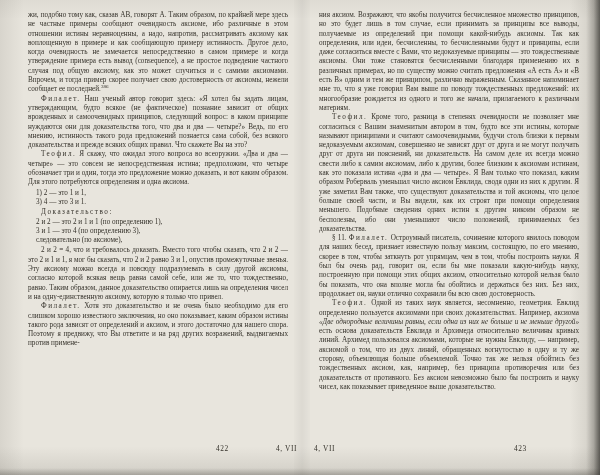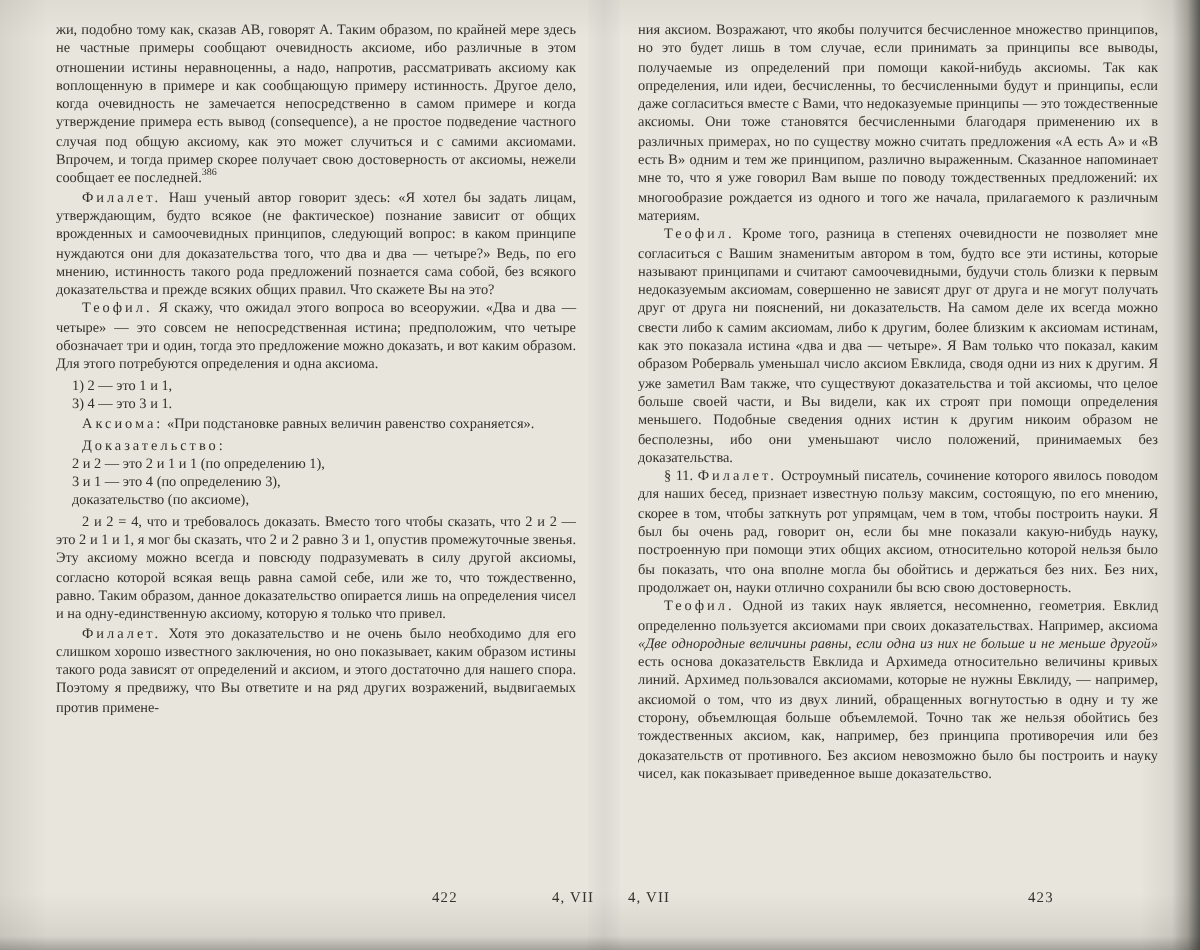--- a/index.html
+++ b/index.html
@@ -61,27 +61,26 @@
 
     <p><span class="speaker">Филалет.</span> <span>Наш ученый автор говорит здесь: «Я хотел бы задать лицам, утверждающим, будто всякое (не фактическое) познание зависит от общих врожденных и самоочевидных принципов, следующий вопрос: в каком принципе нуждаются они для доказательства того, что два и два — четыре?» Ведь, по его мнению, истинность такого рода предложений познается сама собой, без всякого доказательства и прежде всяких общих правил. Что скажете Вы на это?</span></p>
 
     <p><span class="speaker">Теофил.</span> <span>Я скажу, что ожидал этого вопроса во всеоружии. «Два и два — четыре» — это совсем не непосредственная истина; предположим, что четыре обозначает три и один, тогда это предложение можно доказать, и вот каким образом. Для этого потребуются определения и одна аксиома.</span></p>
 
     <div class="block">
       <div class="block-line">1) 2 — это 1 и 1,</div>
       <div class="block-line">3) 4 — это 3 и 1.</div>
     </div>
 
-    <p><span class="spaced">Аксиома:</span> <span>«При подстановке равных величин равенство сохраняется».</span></p>
 
     <div class="block">
       <div class="block-heading">Доказательство:</div>
       <div class="block-line">2 и 2 — это 2 и 1 и 1 (по определению 1),</div>
       <div class="block-line">3 и 1 — это 4 (по определению 3),</div>
-      <div class="block-line">доказательство (по аксиоме),</div>
+      <div class="block-line">следовательно (по аксиоме),</div>
     </div>
 
     <p>2 и 2 = 4, что и требовалось доказать. Вместо того чтобы сказать, что 2 и 2 — это 2 и 1 и 1, я мог бы сказать, что 2 и 2 равно 3 и 1, опустив промежуточные звенья. Эту аксиому можно всегда и повсюду подразумевать в силу другой аксиомы, согласно которой всякая вещь равна самой себе, или же то, что тождественно, равно. Таким образом, данное доказательство опирается лишь на определения чисел и на одну-единственную аксиому, которую я только что привел.</p>
 
     <p><span class="speaker">Филалет.</span> <span>Хотя это доказательство и не очень было необходимо для его слишком хорошо известного заключения, но оно показывает, каким образом истины такого рода зависят от определений и аксиом, и этого достаточно для нашего спора. Поэтому я предвижу, что Вы ответите и на ряд других возражений, выдвигаемых против примене-</span></p>
   </div>
 
   <div class="col col-right">
     <p class="noindent">ния аксиом. Возражают, что якобы получится бесчисленное множество принципов, но это будет лишь в том случае, если принимать за принципы все выводы, получаемые из определений при помощи какой-нибудь аксиомы. Так как определения, или идеи, бесчисленны, то бесчисленными будут и принципы, если даже согласиться вместе с Вами, что недоказуемые принципы — это тождественные аксиомы. Они тоже становятся бесчисленными благодаря применению их в различных примерах, но по существу можно считать предложения «А есть А» и «В есть В» одним и тем же принципом, различно выраженным. Сказанное напоминает мне то, что я уже говорил Вам выше по поводу тождественных предложений: их многообразие рождается из одного и того же начала, прилагаемого к различным материям.</p>
 

